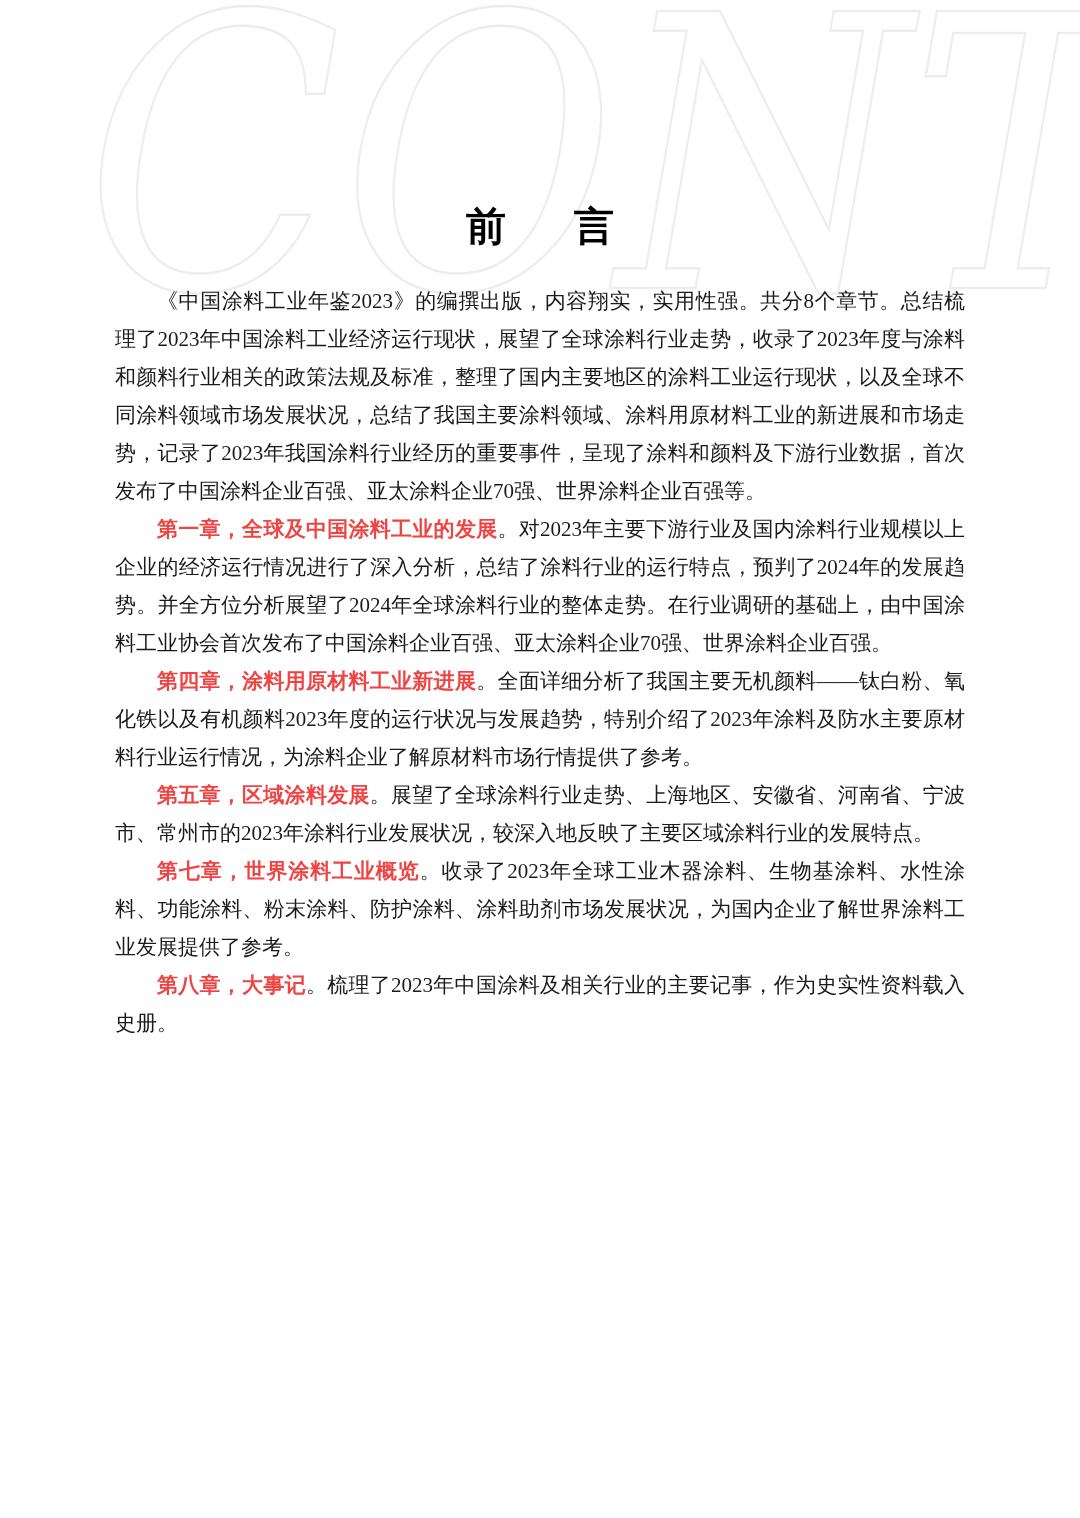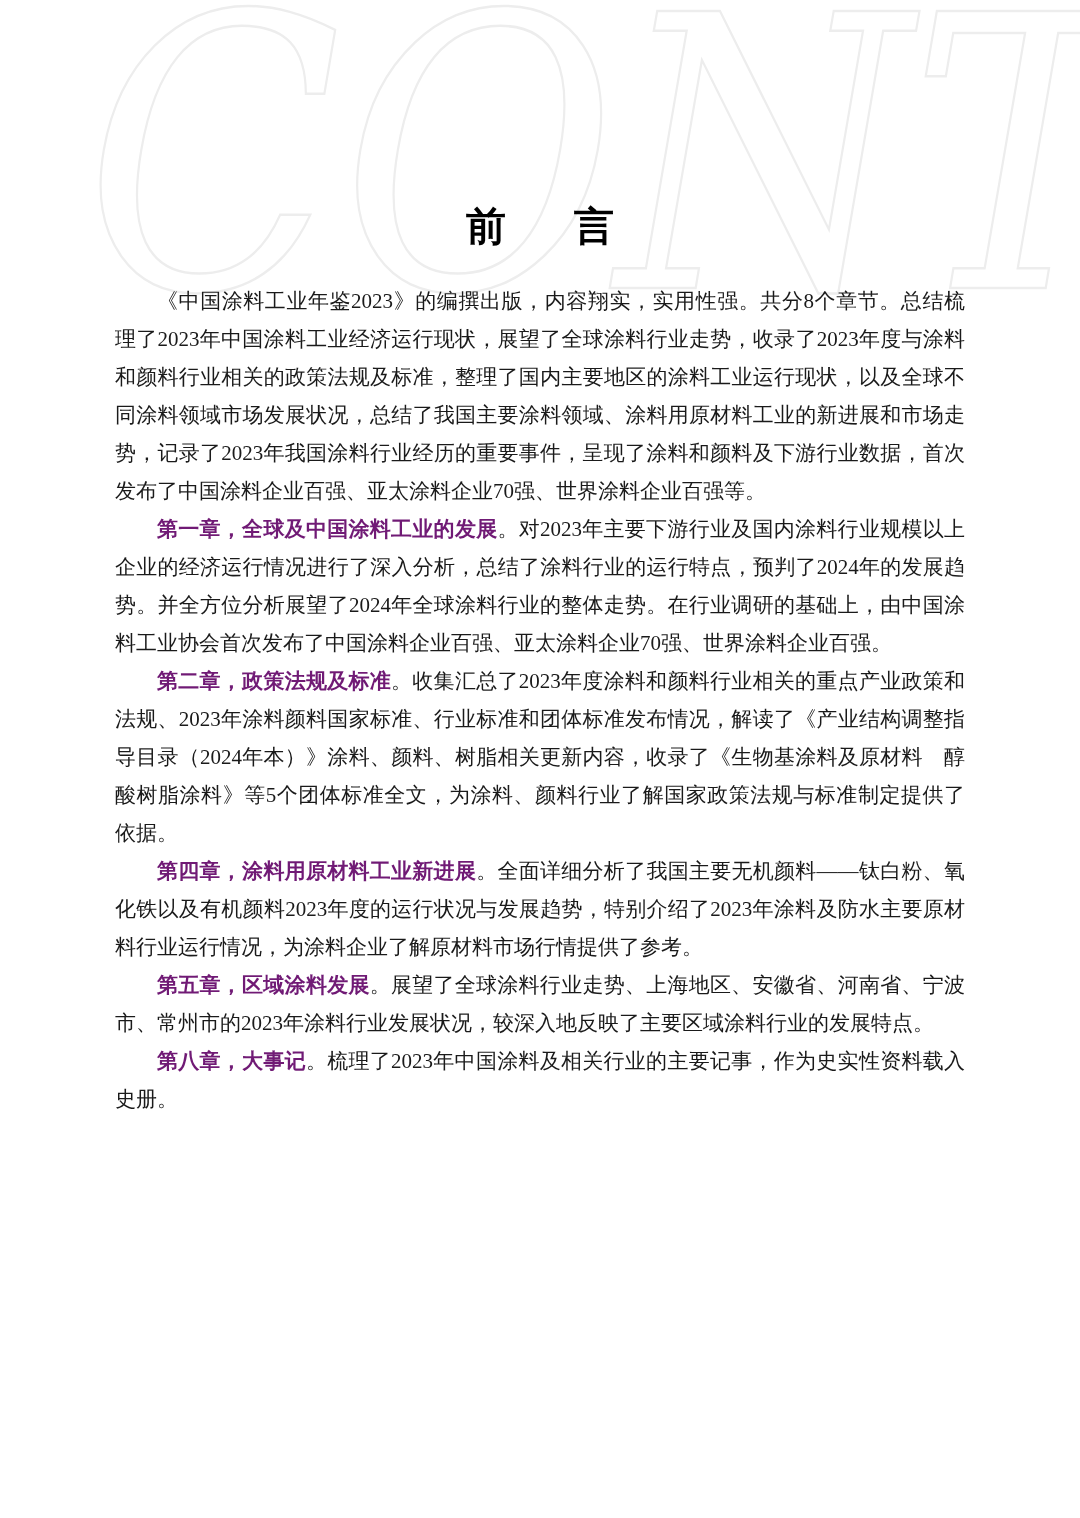--- a/index.html
+++ b/index.html
@@ -37,39 +37,39 @@
     line-height: 38px;
     text-align: justify;
     color: #1a1a1a;
   }
   .content p {
     margin: 0;
     text-indent: 2em;
   }
   .content p b {
     font-weight: bold;
-    color: #701a75;
+    color: #ef4444;
     margin-top: 44px;
   }
 </style>
 </head>
 <body>
 
 <div class="page">
 
   <svg class="watermark" width="1080" height="320" viewBox="0 0 1080 320">
     <text x="85" y="288" font-family="DejaVu Serif, serif" font-style="italic" font-size="380" fill="none" stroke-width="2.5" textLength="2040" lengthAdjust="spacingAndGlyphs" stroke="#ededed">CONTENTS</text>
   </svg>
 
   <h1 class="doc-title">前　言</h1>
 
   <div class="content">
     <div>
         <p><span>《中国涂料工业年鉴2023》的编撰出版，内容翔实，实用性强。共分8个章节。总结梳理了2023年中国涂料工业经济运行现状，展望了全球涂料行业走势，收录了2023年度与涂料和颜料行业相关的政策法规及标准，整理了国内主要地区的涂料工业运行现状，以及全球不同涂料领域市场发展状况，总结了我国主要涂料领域、涂料用原材料工业的新进展和市场走势，记录了2023年我国涂料行业经历的重要事件，呈现了涂料和颜料及下游行业数据，首次发布了中国涂料企业百强、亚太涂料企业70强、世界涂料企业百强等。</span></p>
         <p><b>第一章，全球及中国涂料工业的发展</b><span>。对2023年主要下游行业及国内涂料行业规模以上企业的经济运行情况进行了深入分析，总结了涂料行业的运行特点，预判了2024年的发展趋势。并全方位分析展望了2024年全球涂料行业的整体走势。在行业调研的基础上，由中国涂料工业协会首次发布了中国涂料企业百强、亚太涂料企业70强、世界涂料企业百强。</span></p>
-        <p><b>第二章，政策法规及标准</b><span>。收集汇总了2023年度涂料和颜料行业相关的重点产业政策和法规、2023年涂料颜料国家标准、行业标准和团体标准发布情况，解读了《产业结构调整指导目录（2024年本）》涂料、颜料、树脂相关更新内容，收录了《生物基涂料及原材料　醇酸树脂涂料》等5个团体标准全文，为涂料、颜料行业了解国家政策法规与标准制定提供了依据。</span></p>
         <p><b>第四章，涂料用原材料工业新进展</b><span>。全面详细分析了我国主要无机颜料——钛白粉、氧化铁以及有机颜料2023年度的运行状况与发展趋势，特别介绍了2023年涂料及防水主要原材料行业运行情况，为涂料企业了解原材料市场行情提供了参考。</span></p>
         <p><b>第五章，区域涂料发展</b><span>。展望了全球涂料行业走势、上海地区、安徽省、河南省、宁波市、常州市的2023年涂料行业发展状况，较深入地反映了主要区域涂料行业的发展特点。</span></p>
+        <p><b>第七章，世界涂料工业概览</b><span>。收录了2023年全球工业木器涂料、生物基涂料、水性涂料、功能涂料、粉末涂料、防护涂料、涂料助剂市场发展状况，为国内企业了解世界涂料工业发展提供了参考。</span></p>
         <p><b>第八章，大事记</b><span>。梳理了2023年中国涂料及相关行业的主要记事，作为史实性资料载入史册。</span></p>
       </div>
   </div>
 
 </div>
 
 </body></html>

